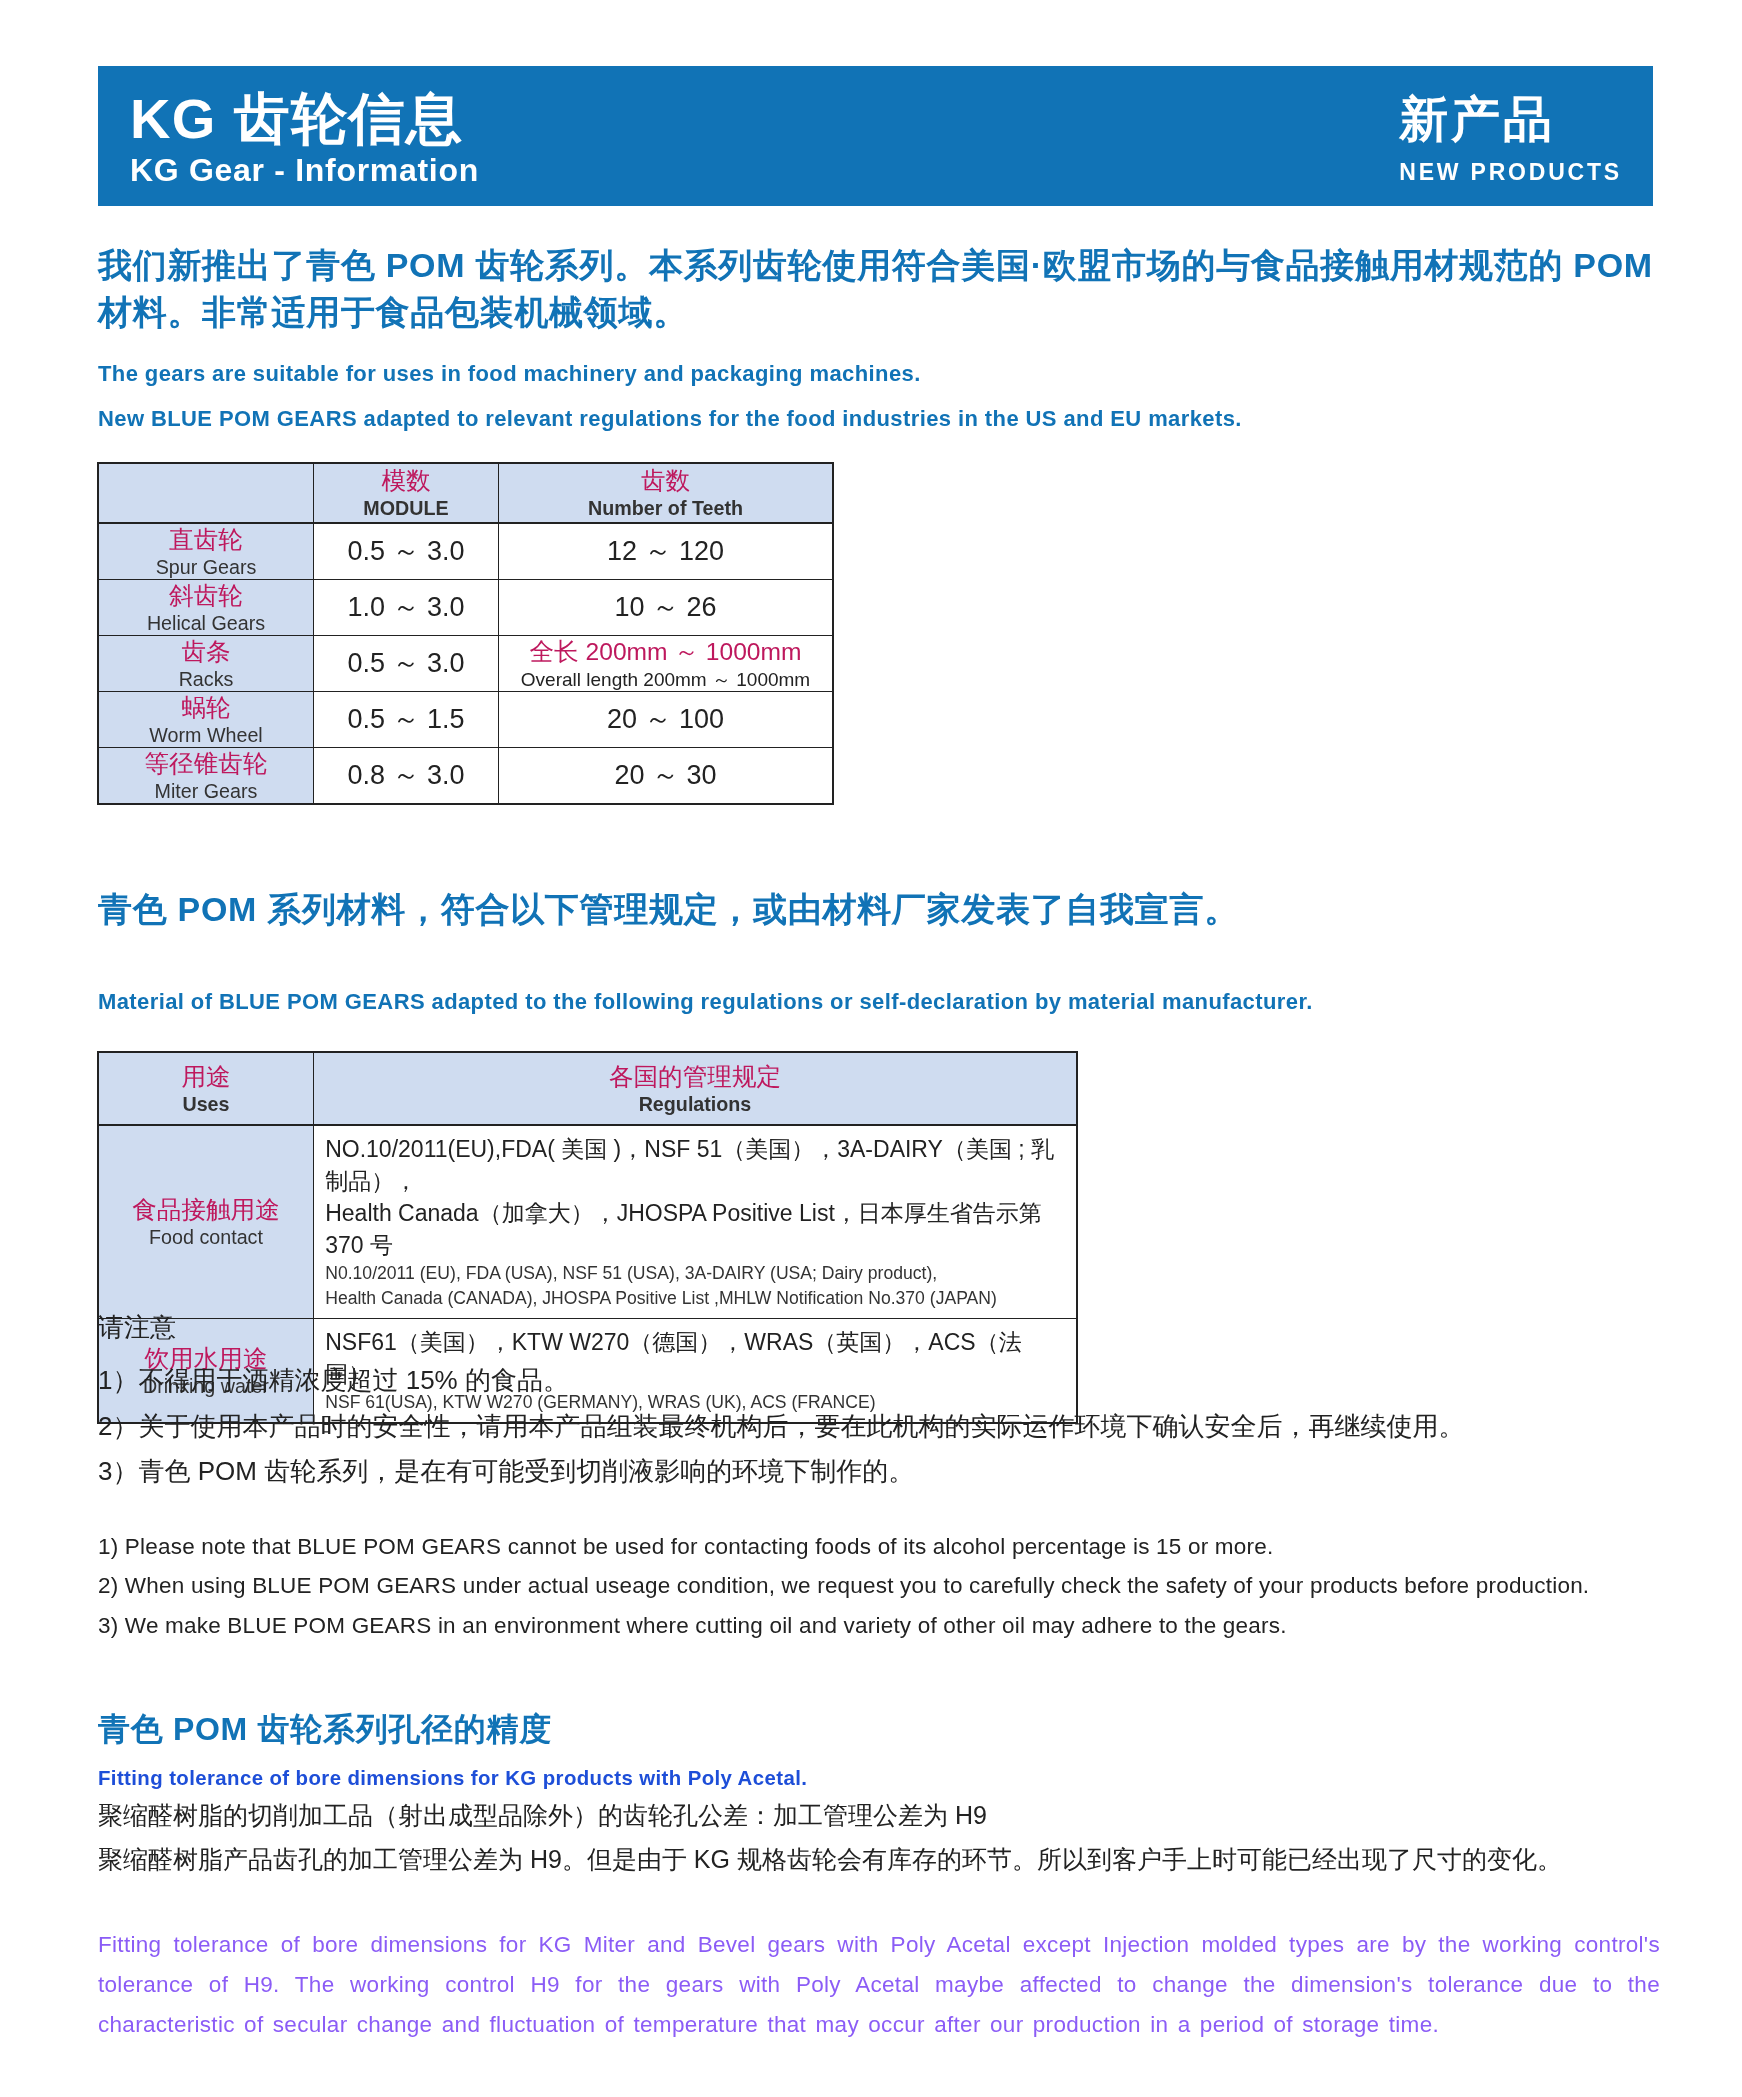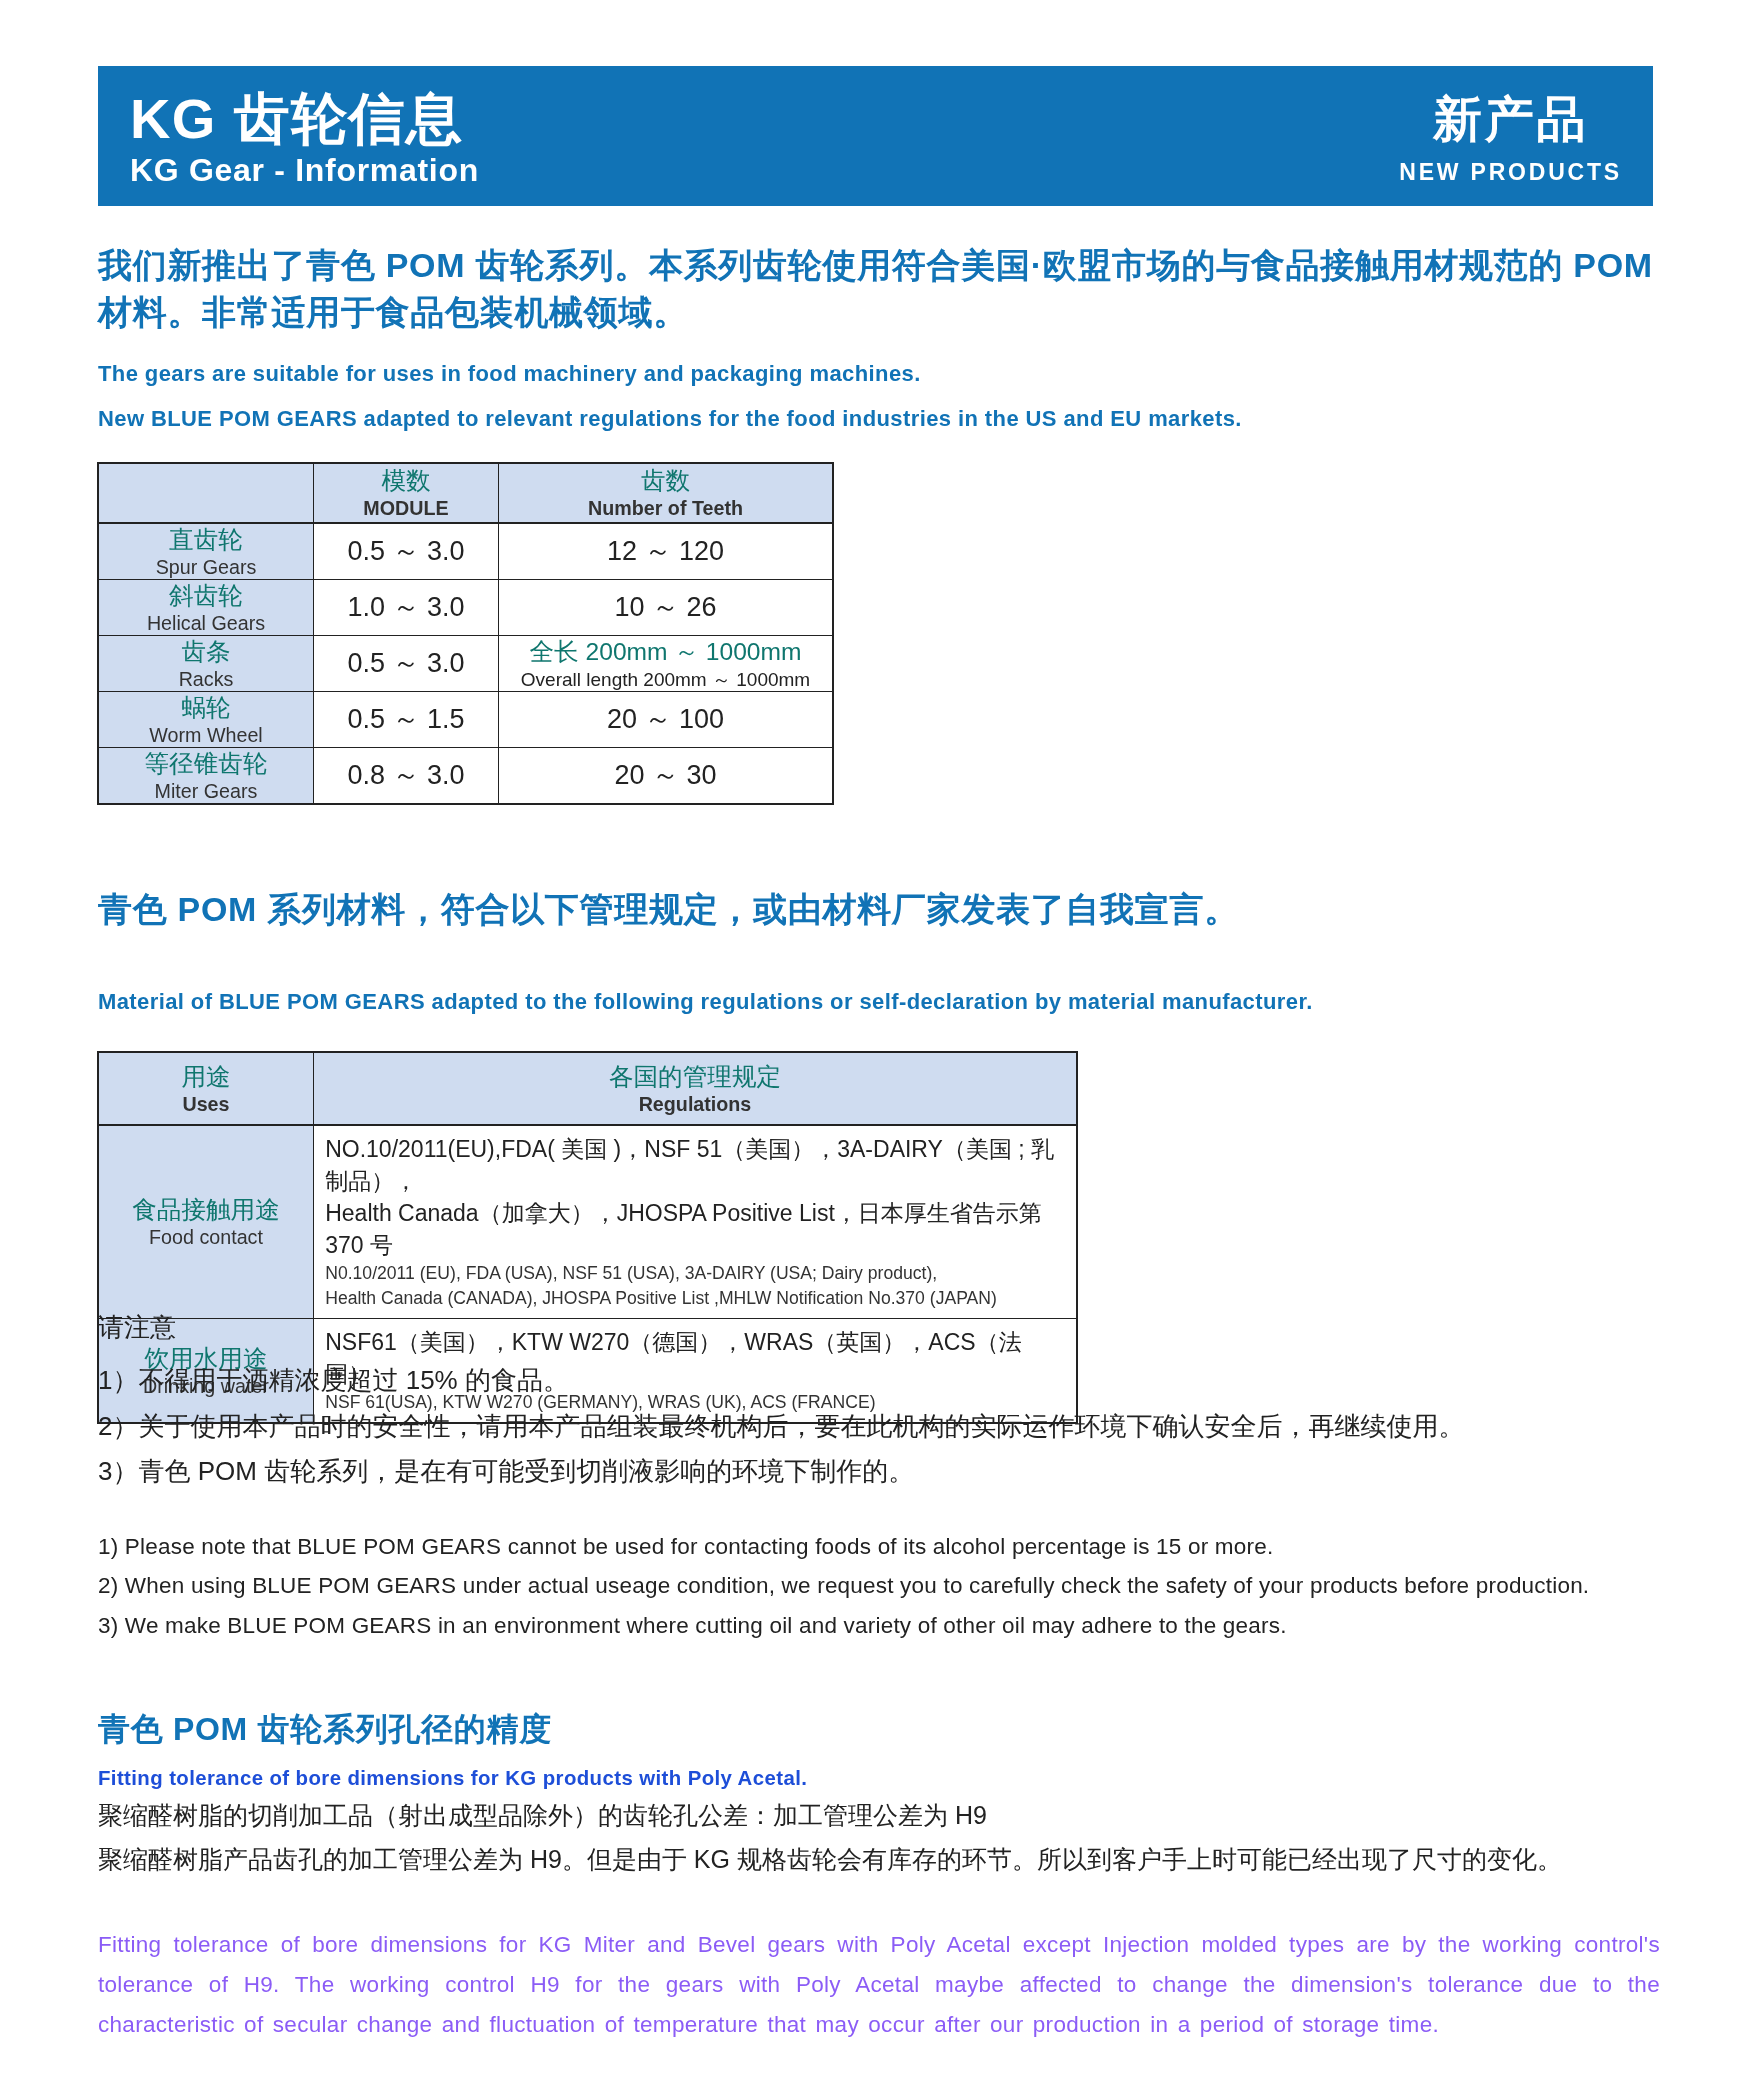--- a/index.html
+++ b/index.html
@@ -14,42 +14,42 @@
   
   .header-band {
     left:98px; top:66px; width:1555px; height:140px;
     background:#1173b6;
     display:flex; justify-content:space-between; align-items:stretch;
     padding:12.6px 31px 9.8px 32px;
   }
   .header-left { display:flex; flex-direction:column; justify-content:center; }
   .title-zh { color:#fff; font-size:56px; font-weight:bold; line-height:65px; letter-spacing:1.4px; }
   .title-en { color:#fff; font-size:32px; font-weight:bold; line-height:38px; letter-spacing:0.7px; }
-  .header-right { display:flex; flex-direction:column; justify-content:center; align-items:center; }
+  .header-right { display:flex; flex-direction:column; justify-content:center; align-items:flex-start; }
   .badge-zh { color:#fff; font-size:49px; font-weight:bold; line-height:60px; letter-spacing:2.8px; }
   .badge-en { color:#fff; font-size:23px; font-weight:bold; letter-spacing:2.8px; margin-top:9.8px; }
 
   
   .intro-zh {
     left:98px; top:242px; width:1557px;
     color:#1173b6; font-size:34px; font-weight:bold; line-height:47px; letter-spacing:0.7px;
   }
   .intro-en { left:98px; top:361px; width:1557px; color:#1173b6; font-size:22px; font-weight:bold; }
   .intro-en .l { margin-bottom:19px; letter-spacing:0.4px; }
 
   
   table { border-collapse:collapse; table-layout:fixed; }
   td, th { border:1.4px solid #222; vertical-align:middle; }
   .gear-table { left:98px; top:463px; width:734px; }
   .gear-table th, .gear-table td { text-align:center; }
   .gear-table tr { height:55px; }
   .gear-table tr.head { height:59px; }
   .gear-table tr.head th { border-bottom:2.8px solid #222; }
   .cell-blue { background:#cfdcf0; }
-  .zh-big { font-size:24.6px; font-weight:normal; color:#0f766e; line-height:31px; }
+  .zh-big { font-size:24.6px; font-weight:normal; color:#be185d; line-height:31px; }
   .en-small { font-size:19.7px; color:#333; line-height:24px; }
   .val { font-size:27px; color:#222; }
   .val-sub { font-size:19px; color:#222; line-height:23px; margin-top:1.4px; }
   .outer-border { outline:1.4px solid #222; }
 
   .reg-table { left:98px; top:1052px; width:977px; }
   .reg-table tr.head { height:72px; }
   .reg-table tr.head th { border-bottom:2.1px solid #222; text-align:center; }
   .reg-table td.usecell { text-align:center; }
   .reg-table tr.r1 { height:108px; }

